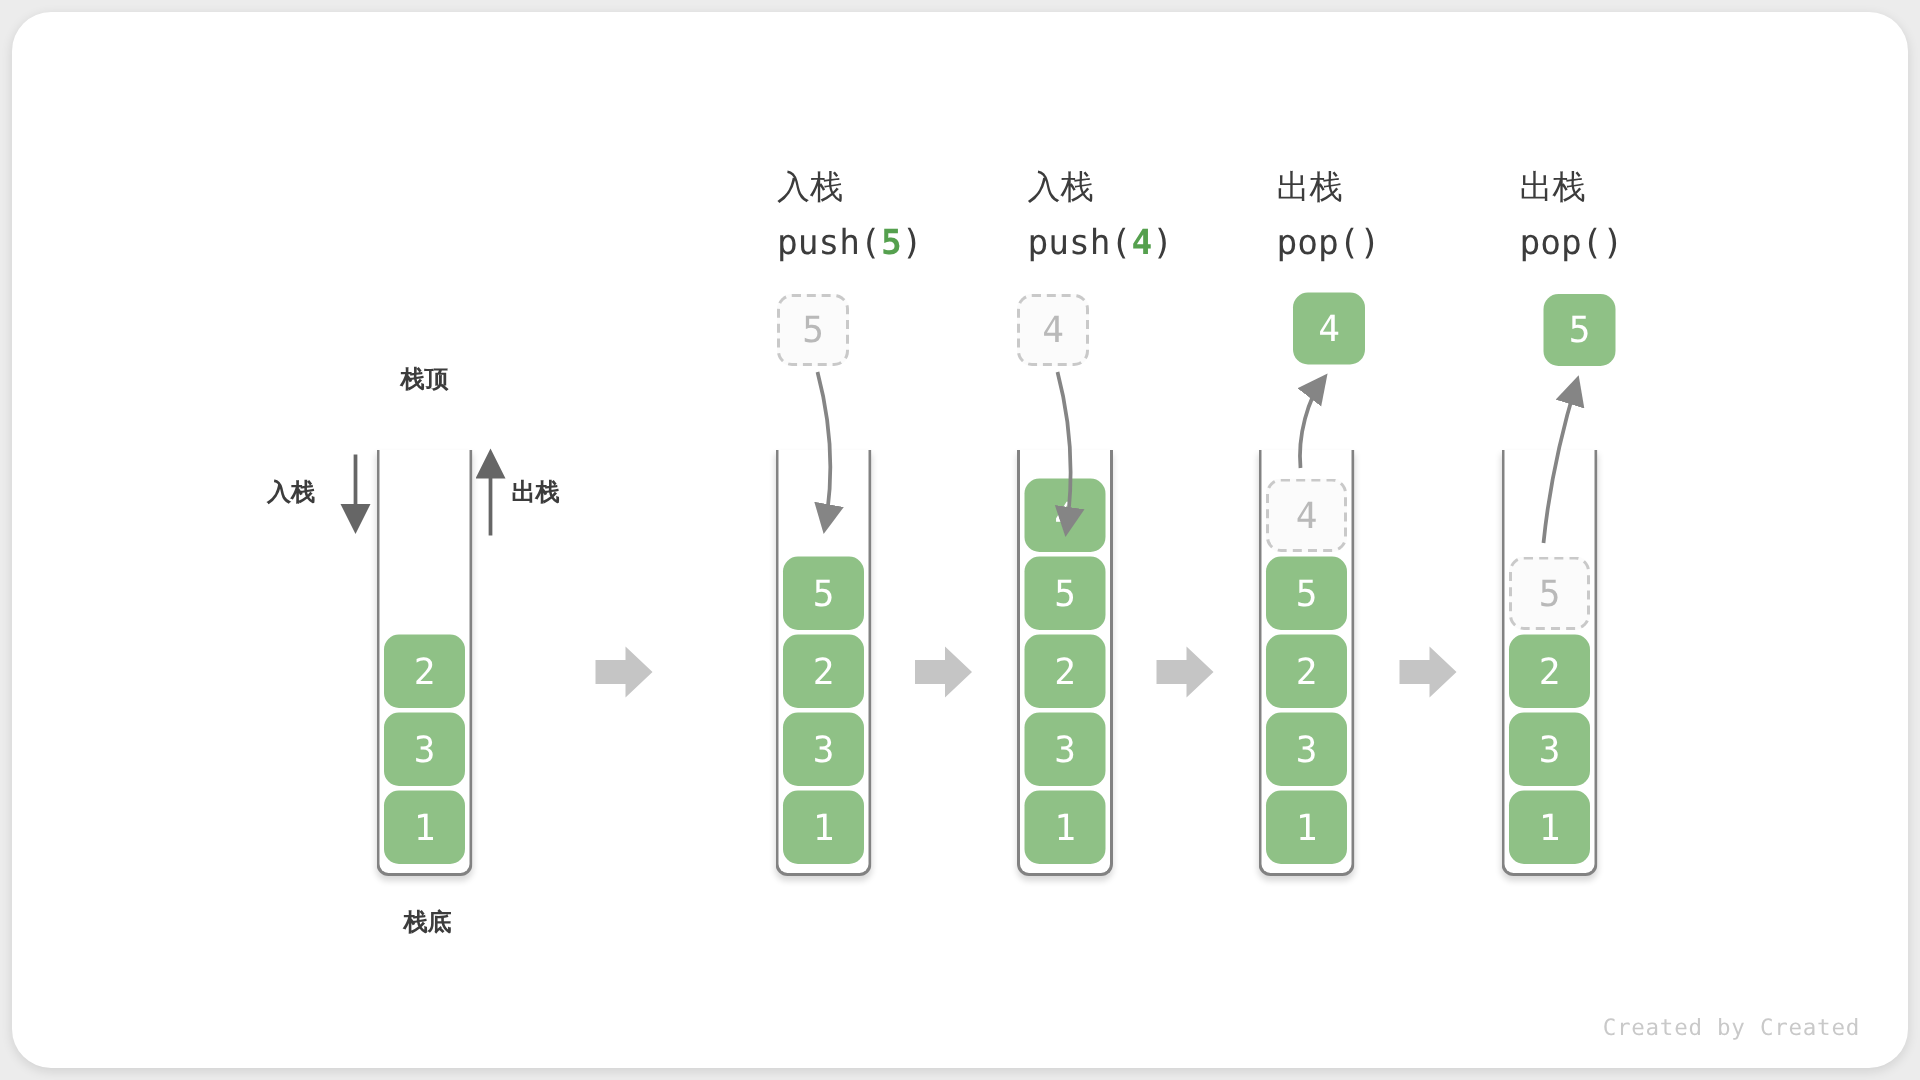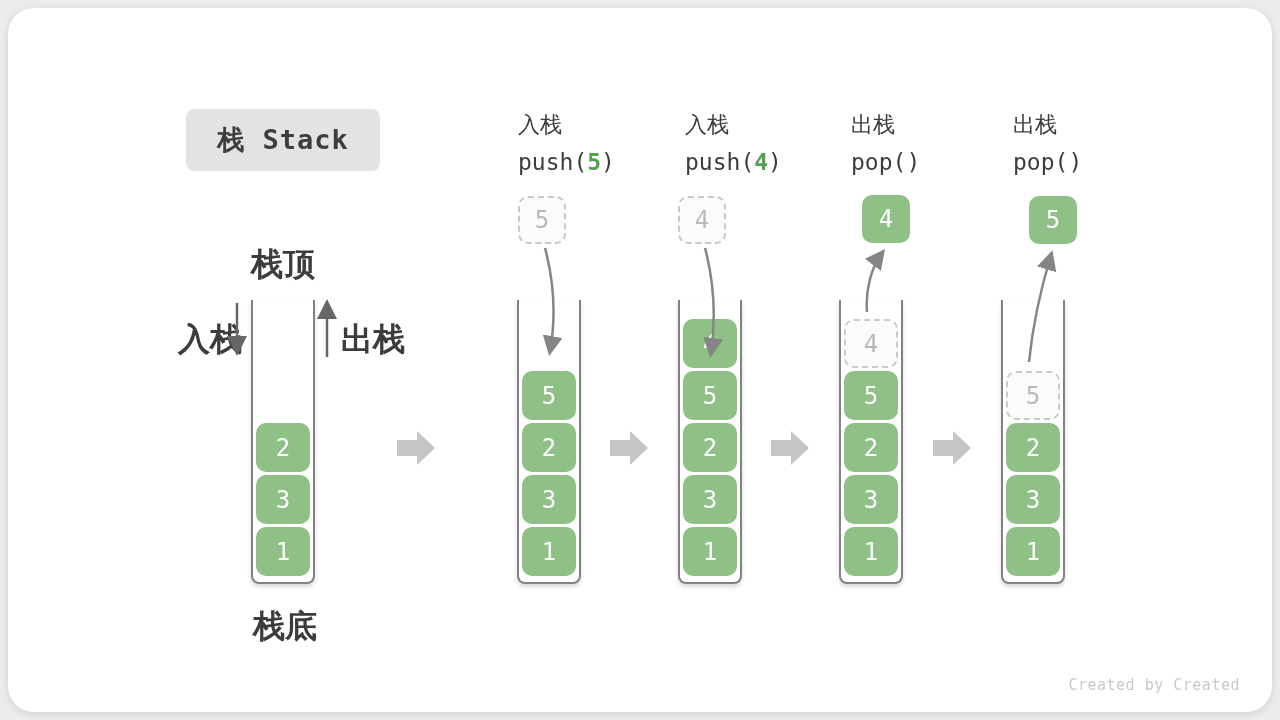--- a/index.html
+++ b/index.html
@@ -53,38 +53,37 @@
     border-bottom: 2px solid #828282; border-radius: 0 0 8px 8px;
     background: #FFFFFF; box-shadow: 0 3px 4px rgba(0,0,0,0.15);
   }
   .stack-items {
     position: absolute; left: 2px; right: 2px; bottom: 6px;
     display: flex; flex-direction: column; align-items: center;
     justify-content: flex-end; gap: 3px;
   }
 
   
-  .side-label { font-size: 32px; font-weight: 700; color: #3C3C3C; }
+  .side-label { font-size: 16px; font-weight: 700; color: #3C3C3C; }
   .center-62 { width: 100px; text-align: center; }
 
   .watermark {
     left: 1040px; top: 676px; width: 200px; text-align: right;
     font-family: "DejaVu Sans Mono", monospace; font-size: 15px;
     color: #C9C9C9; letter-spacing: 0.5px;
   }
 
   svg.overlay { position: absolute; left: 0; top: 0; pointer-events: none; }
 </style>
 </head>
 <body>
 
 <div class="canvas">
   <div class="card"></div>
 
-  <div class="abs title-box">栈 Stack</div>
 
   <div class="abs op" style="left:518px">
     <div class="cn">入栈</div>
     <div class="code"><span>push(</span><span class="arg">5</span><span>)</span></div>
   </div>
   <div class="abs op" style="left:685px">
     <div class="cn">入栈</div>
     <div class="code"><span>push(</span><span class="arg">4</span><span>)</span></div>
   </div>
   <div class="abs op" style="left:851px">

